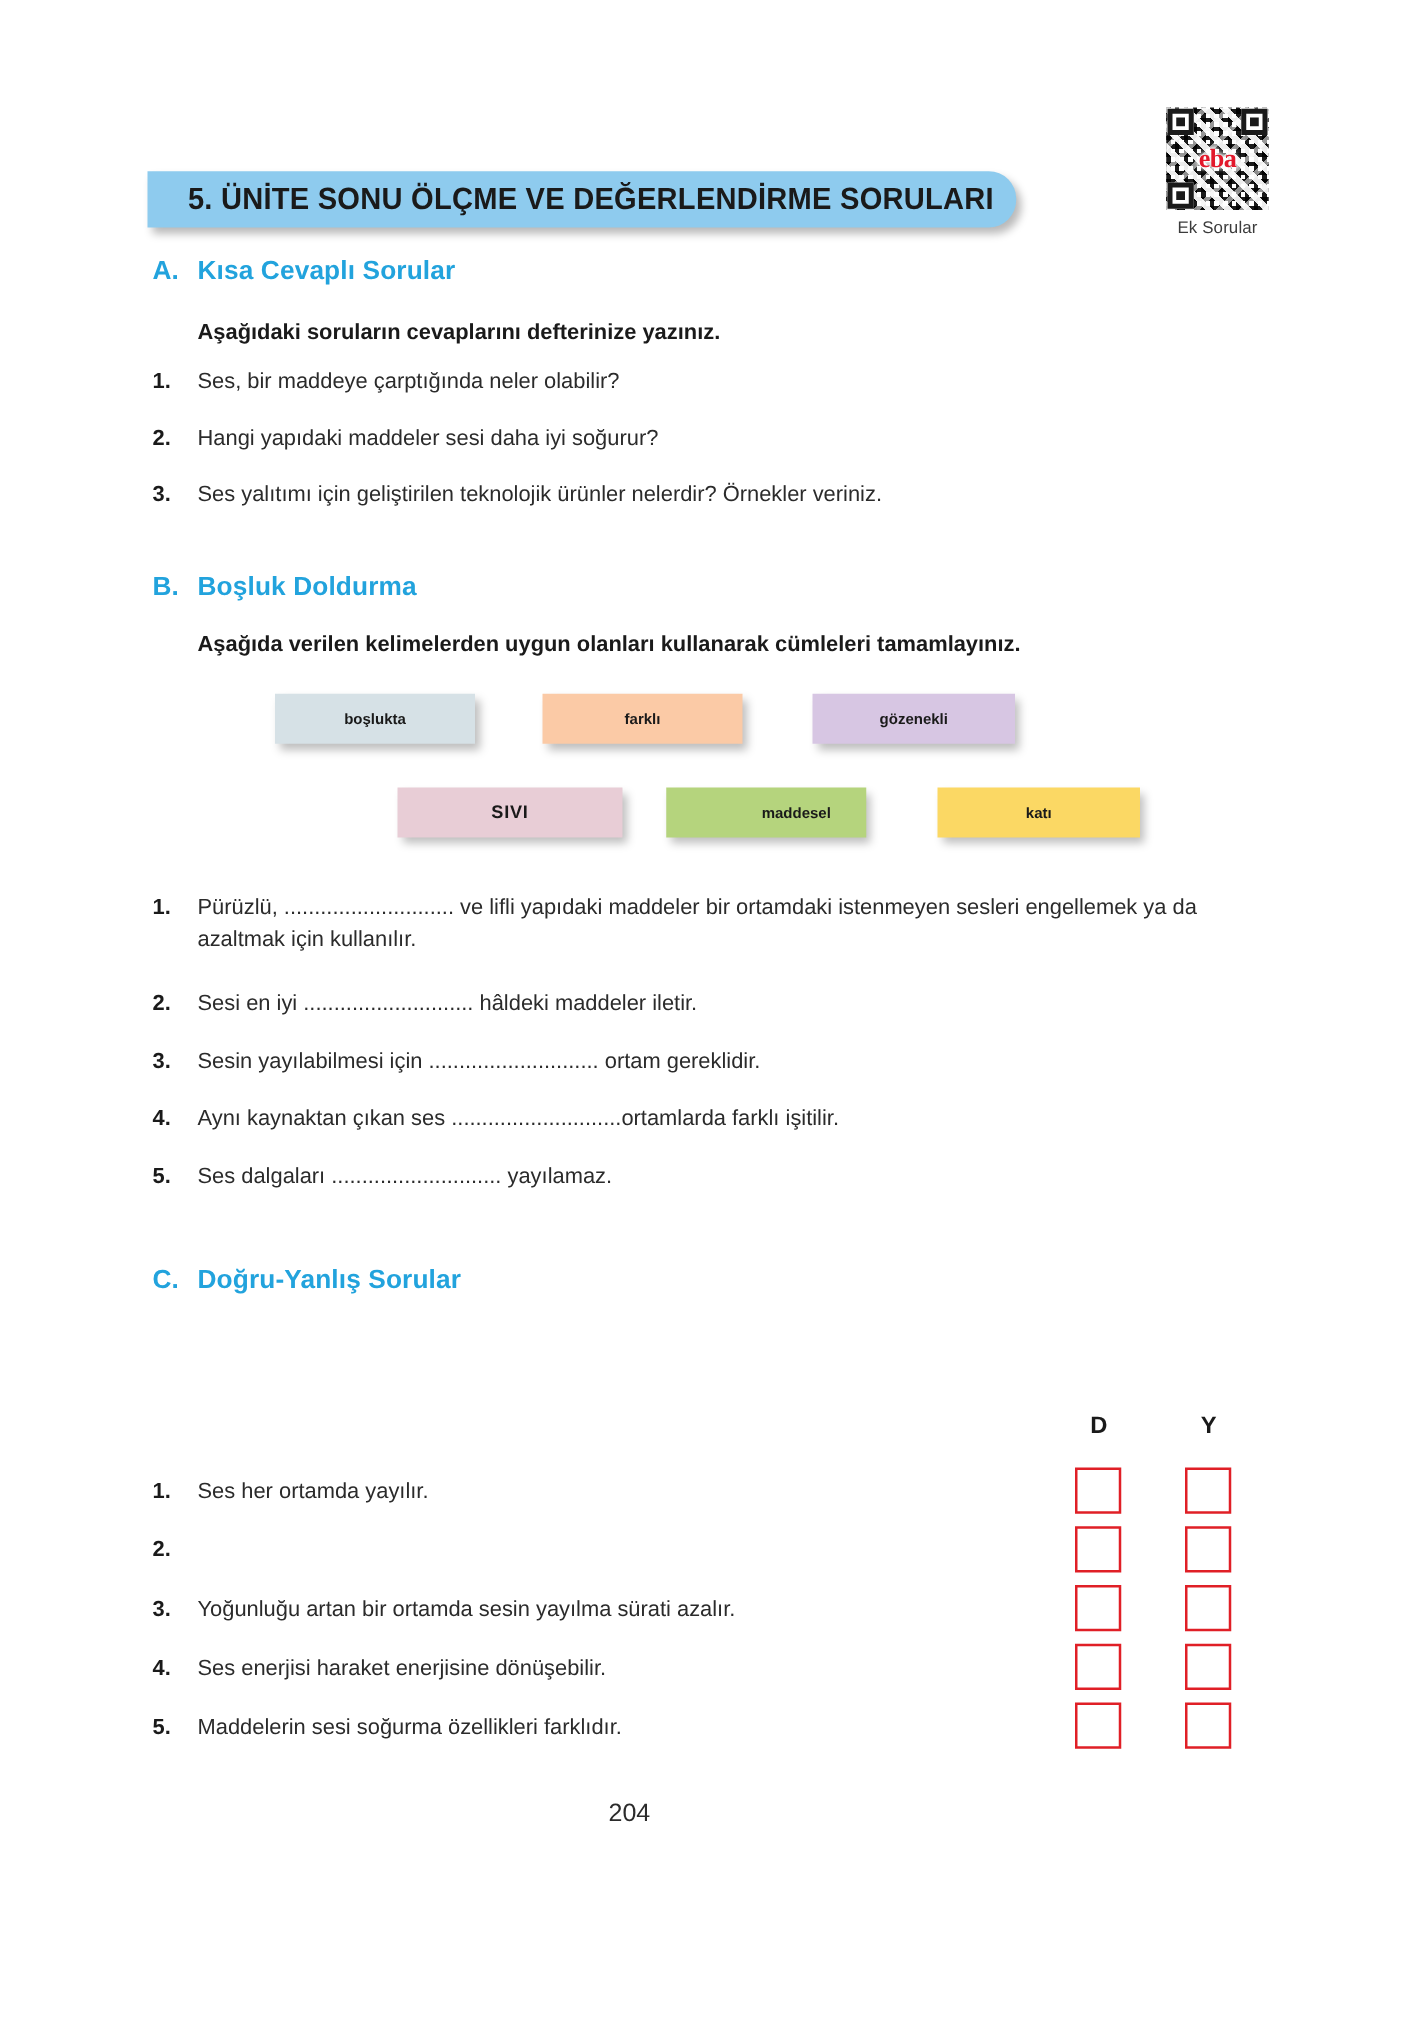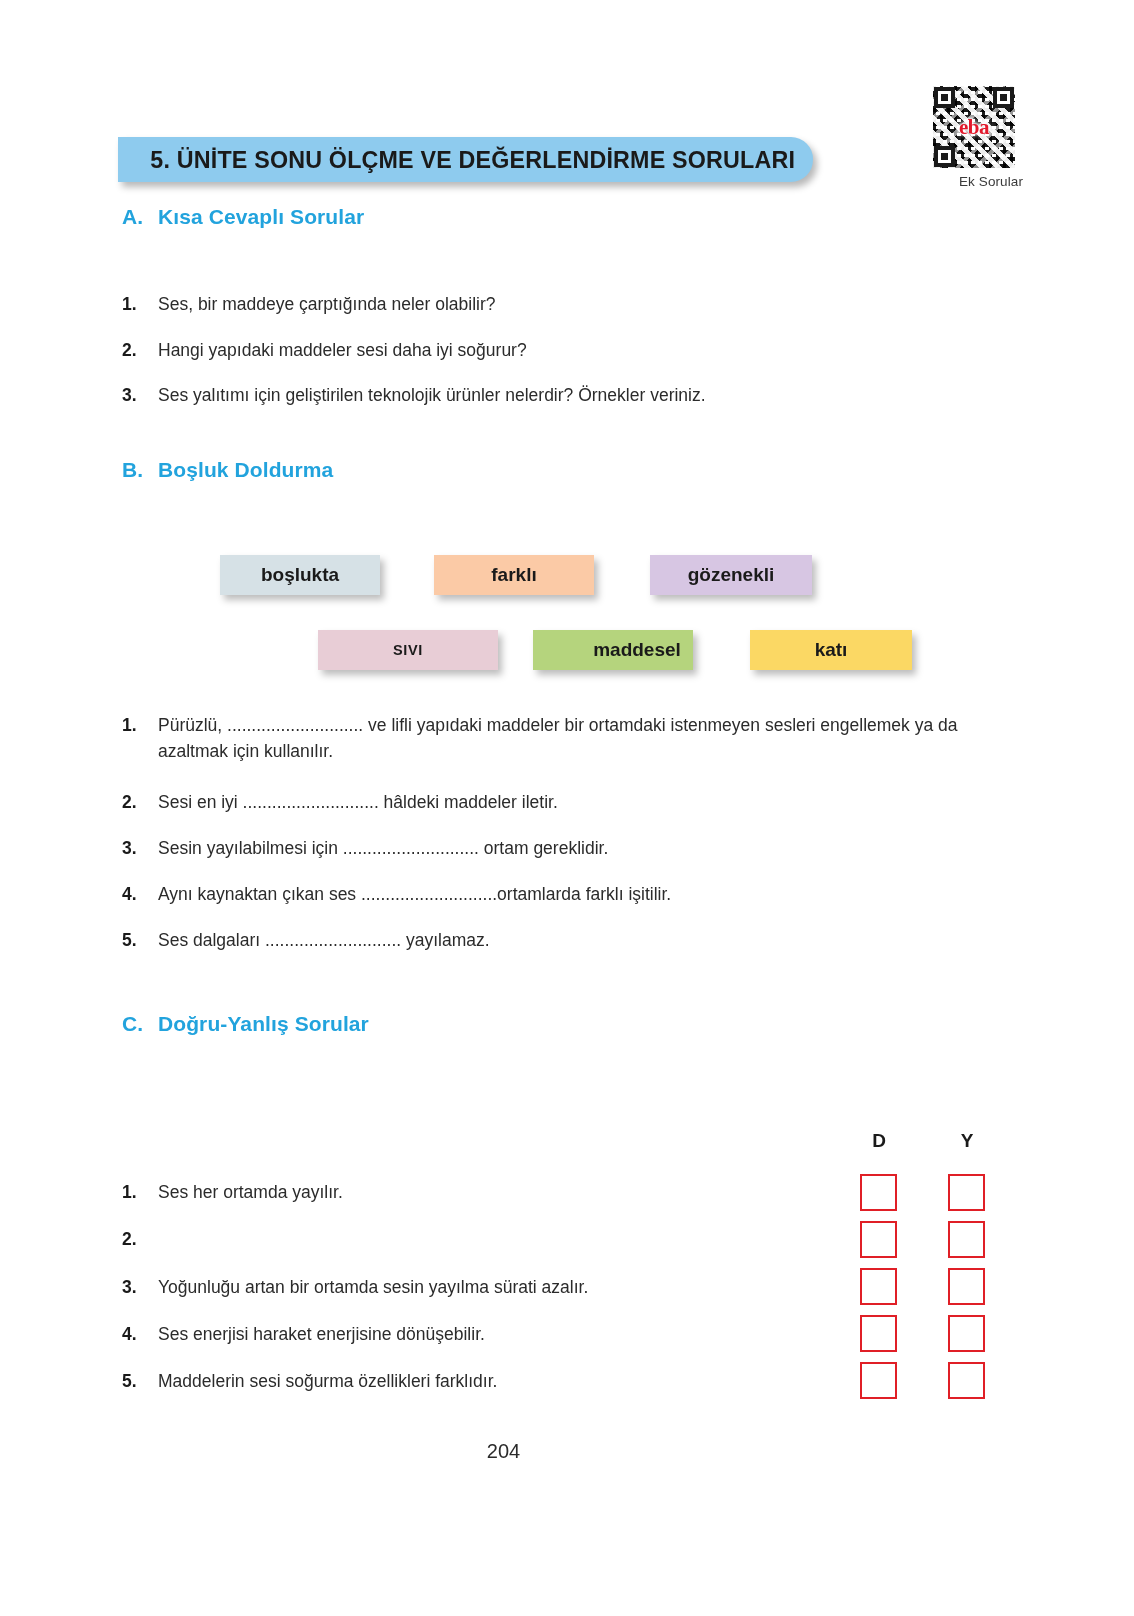--- a/index.html
+++ b/index.html
@@ -78,21 +78,20 @@
     line-height: 1;
     color: #e2192c;
     letter-spacing: -0.5px;
     text-shadow: 0 0 3px #fff, 0 0 5px #fff, 0 0 7px #fff, 1px 0 3px #fff, -1px 0 3px #fff;
   }
   .qr-caption {
     margin-top: 6px;
     font-size: 13.5px;
     color: #3b3b3b;
     letter-spacing: 0.1px;
-    text-align: right;
   }
 
   
   .banner {
     position: absolute;
     top: 137px;
     left: 118px;
     width: 695px;
     height: 45px;
     background: #8ecbee;
@@ -155,21 +154,21 @@
   .q-text { display: block; }
 
   
   .chip {
     position: absolute;
     height: 40px;
     display: flex;
     align-items: center;
     justify-content: center;
     font-weight: bold;
-    font-size: 19px;
+    font-size: 12px;
     color: #1a1a1a;
     box-shadow: 4px 5px 7px rgba(0,0,0,0.26);
   }
   .chip.smallcaps {
     font-size: 14.5px;
     letter-spacing: 0.6px;
     text-transform: uppercase;
   }
 
   
@@ -216,38 +215,40 @@
   </div>
 
   <div class="banner">
     <span class="banner-text">5. ÜNİTE SONU ÖLÇME VE DEĞERLENDİRME SORULARI</span>
   </div>
 
   <div class="section-head" style="top:205px">
     <span class="section-letter">A.</span>
     <span class="section-title">Kısa Cevaplı Sorular</span>
   </div>
+  <div class="lead" style="top:253px">Aşağıdaki soruların cevaplarını defterinize yazınız.</div>
 
   <div class="q-row" style="top:291px">
     <span class="q-num">1.</span>
     <span class="q-text">Ses, bir maddeye çarptığında neler olabilir?</span>
   </div>
   <div class="q-row" style="top:337px">
     <span class="q-num">2.</span>
     <span class="q-text">Hangi yapıdaki maddeler sesi daha iyi soğurur?</span>
   </div>
   <div class="q-row" style="top:382px">
     <span class="q-num">3.</span>
     <span class="q-text">Ses yalıtımı için geliştirilen teknolojik ürünler nelerdir? Örnekler veriniz.</span>
   </div>
 
   <div class="section-head" style="top:458px">
     <span class="section-letter">B.</span>
     <span class="section-title">Boşluk Doldurma</span>
   </div>
+  <div class="lead" style="top:503px">Aşağıda verilen kelimelerden uygun olanları kullanarak cümleleri tamamlayınız.</div>
 
   <div class="chip" style="top:555px; left:220px; width:160px; background:#d6e1e6;">
     <span>boşlukta</span>
   </div>
   <div class="chip" style="top:555px; left:434px; width:160px; background:#fbcaa6;">
     <span>farklı</span>
   </div>
   <div class="chip" style="top:555px; left:650px; width:162px; background:#d7c6e3;">
     <span>gözenekli</span>
   </div>

